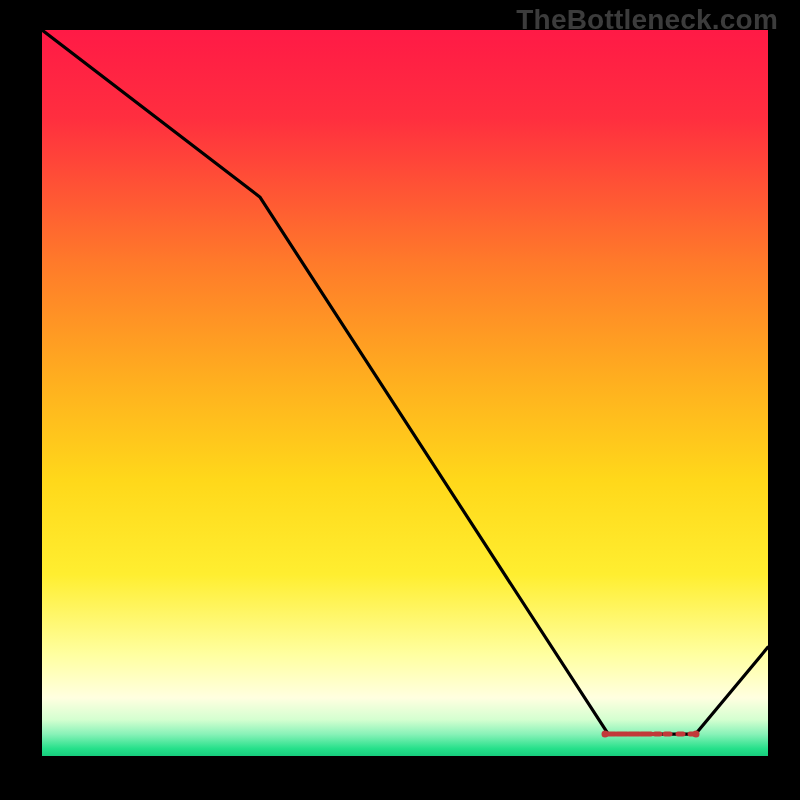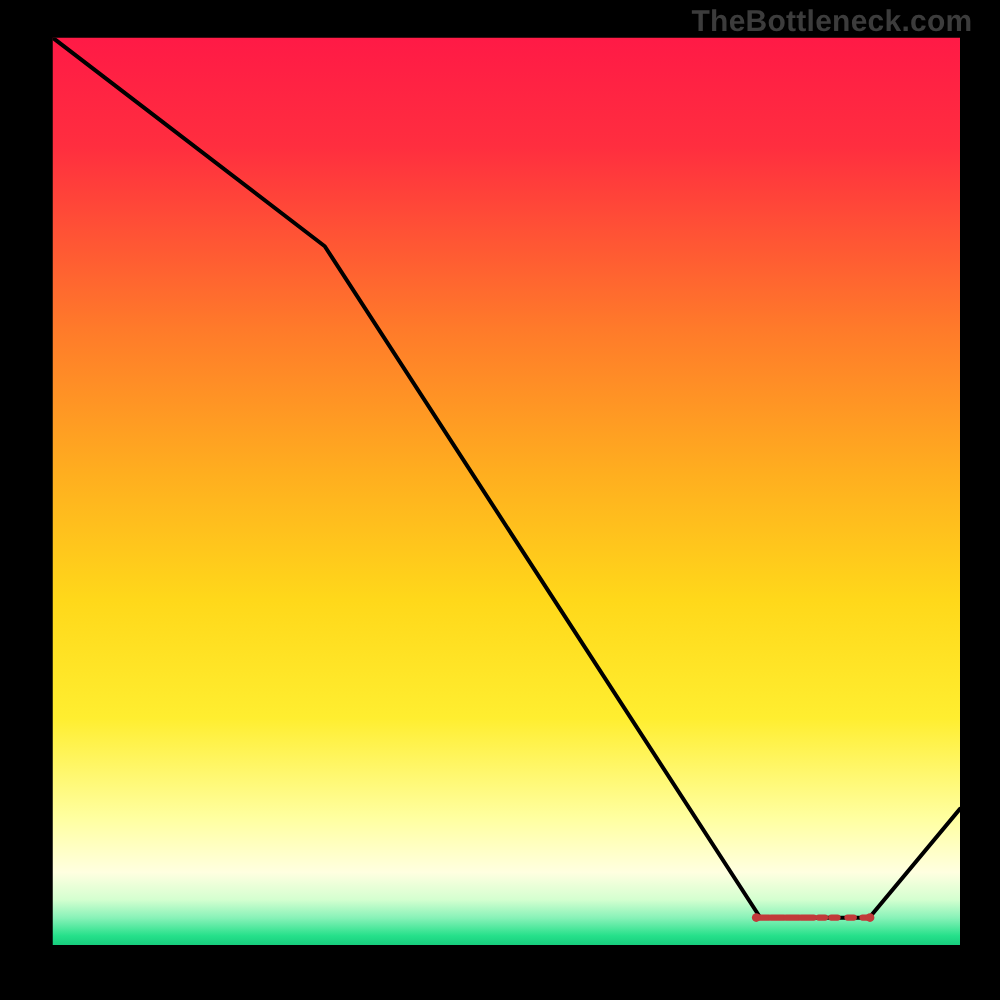--- a/index.html
+++ b/index.html
@@ -14,21 +14,21 @@
   .frame {
     position: absolute;
     top: 0; left: 0;
     width: 800px; height: 800px;
     background: #000;
   }
   .watermark {
     position: absolute;
     top: 4px;
     right: 22px;
-    font-size: 24px;
+    font-size: 28px;
     font-weight: 600;
     color: #3c3c3c;
     letter-spacing: 0.2px;
   }
   .plot {
     position: absolute;
     left: 42px;
     top: 30px;
     width: 726px;
     height: 726px;

